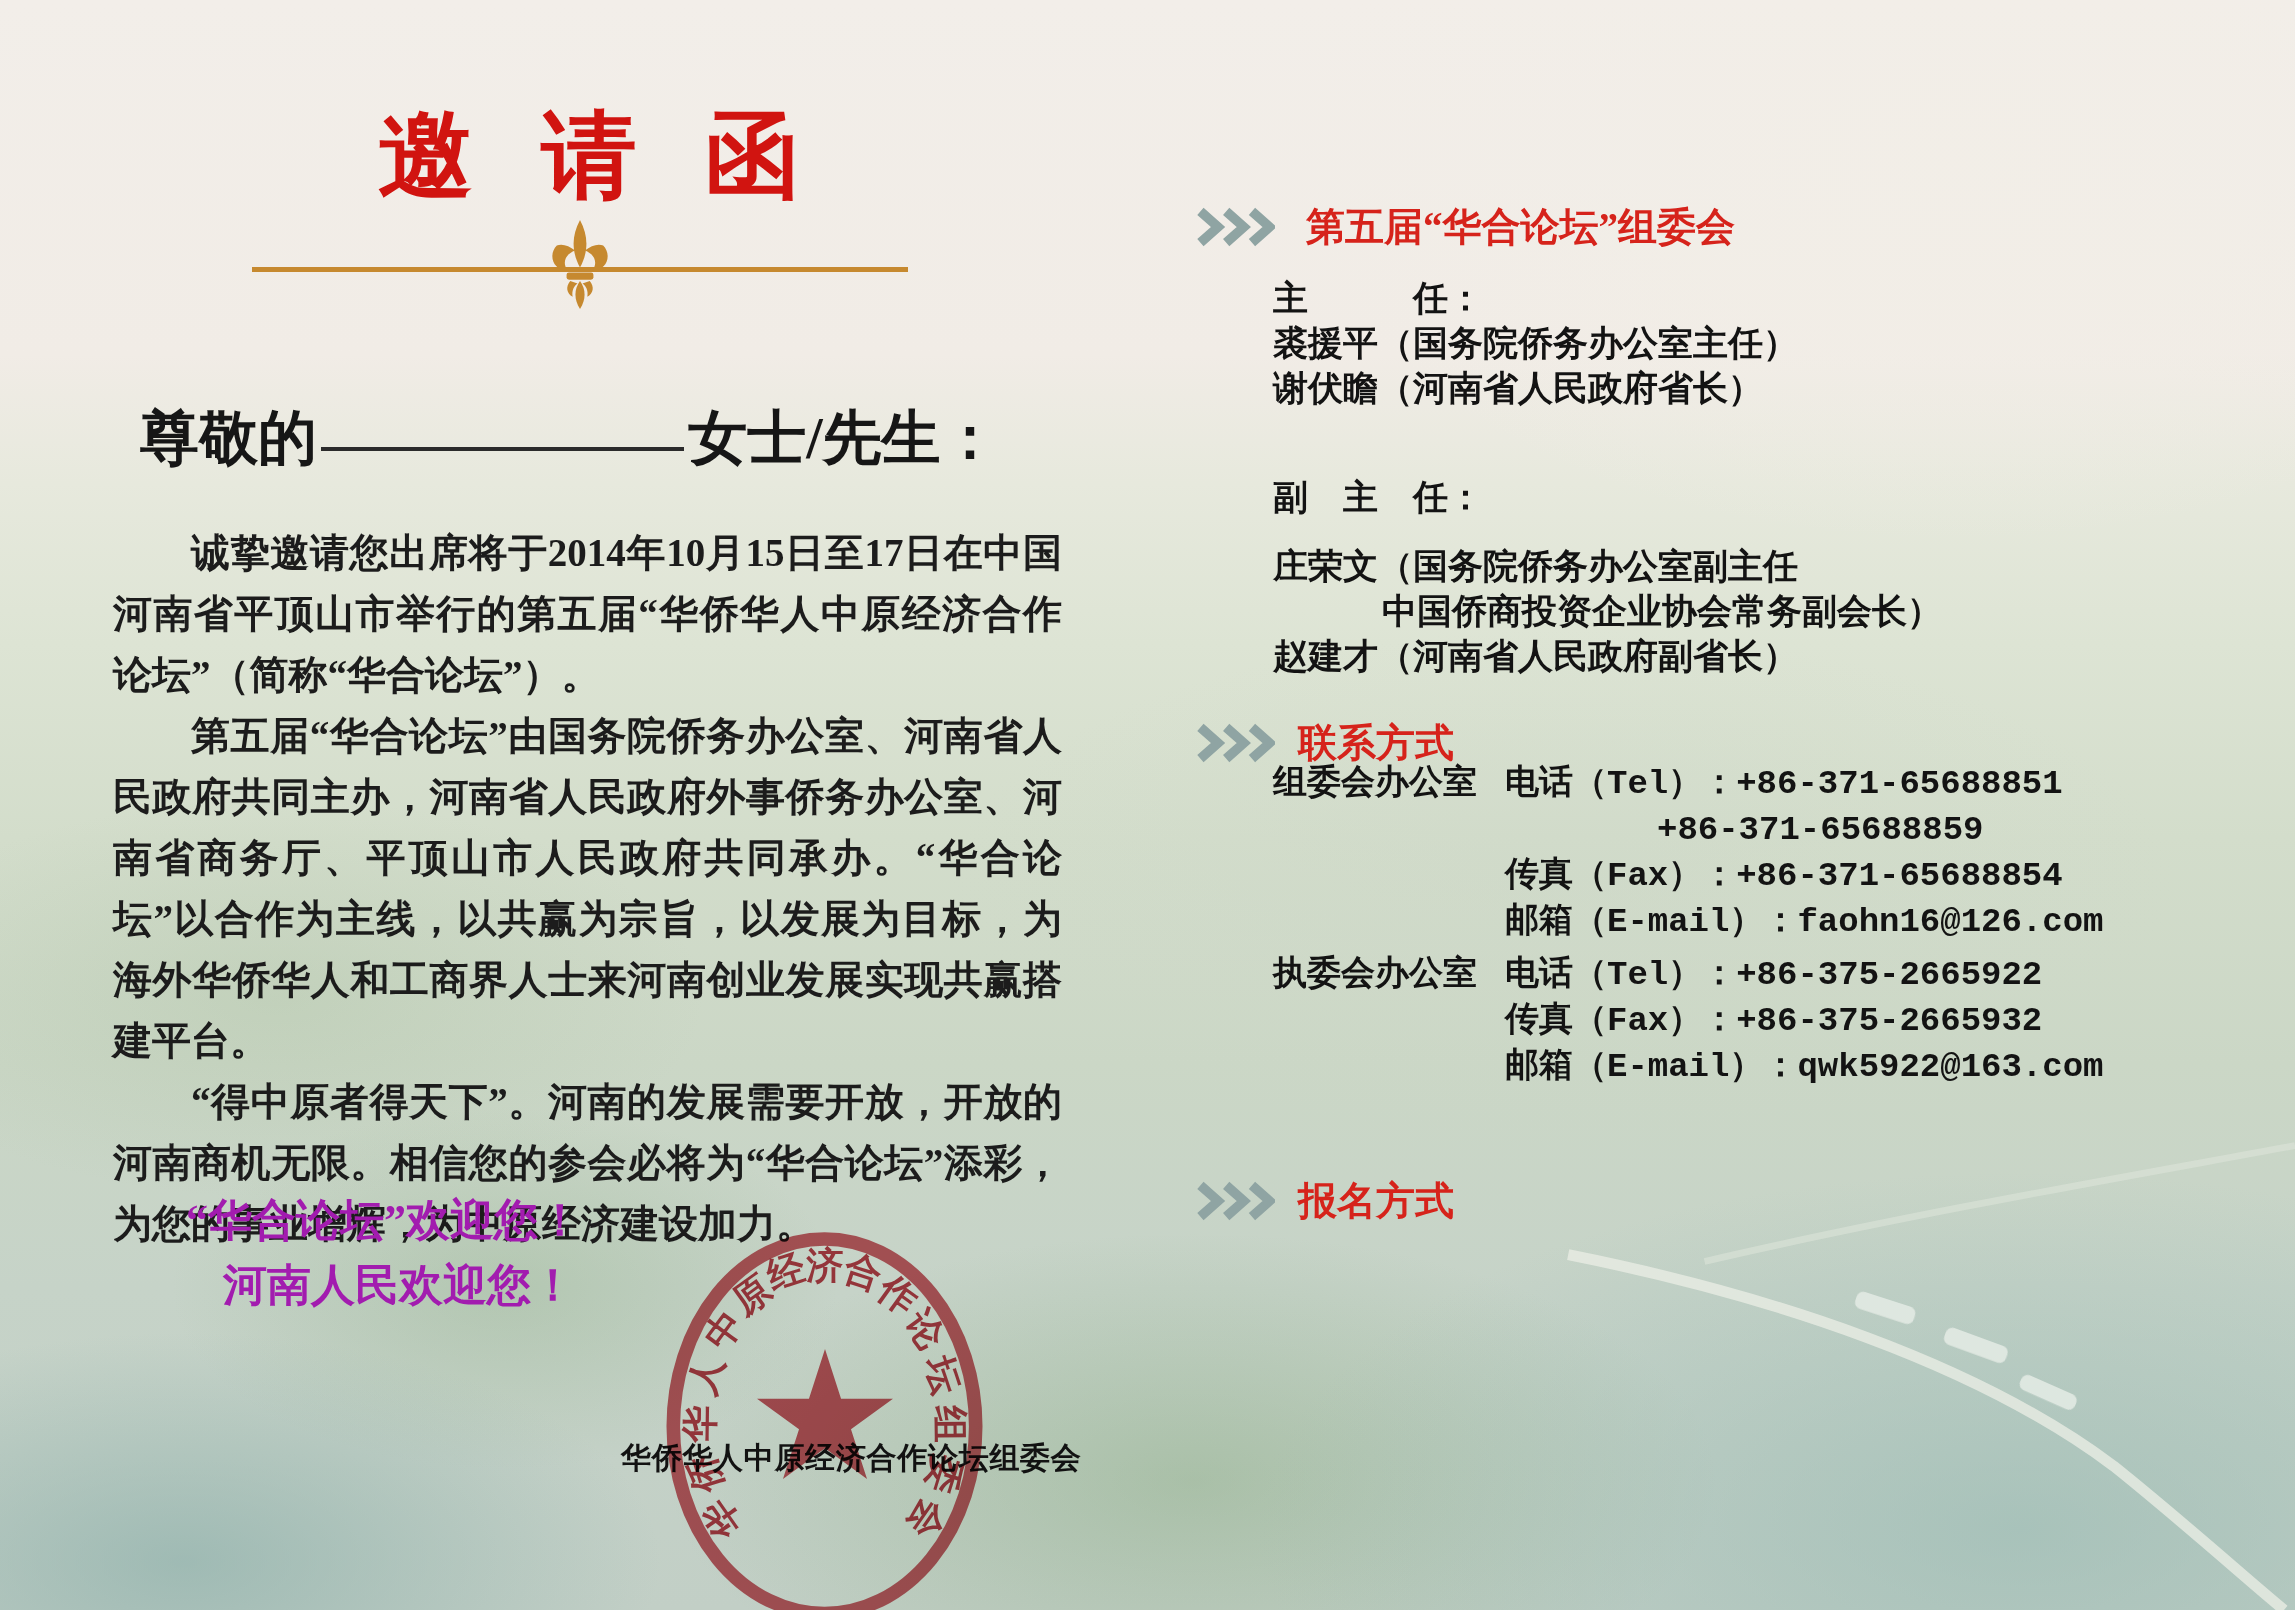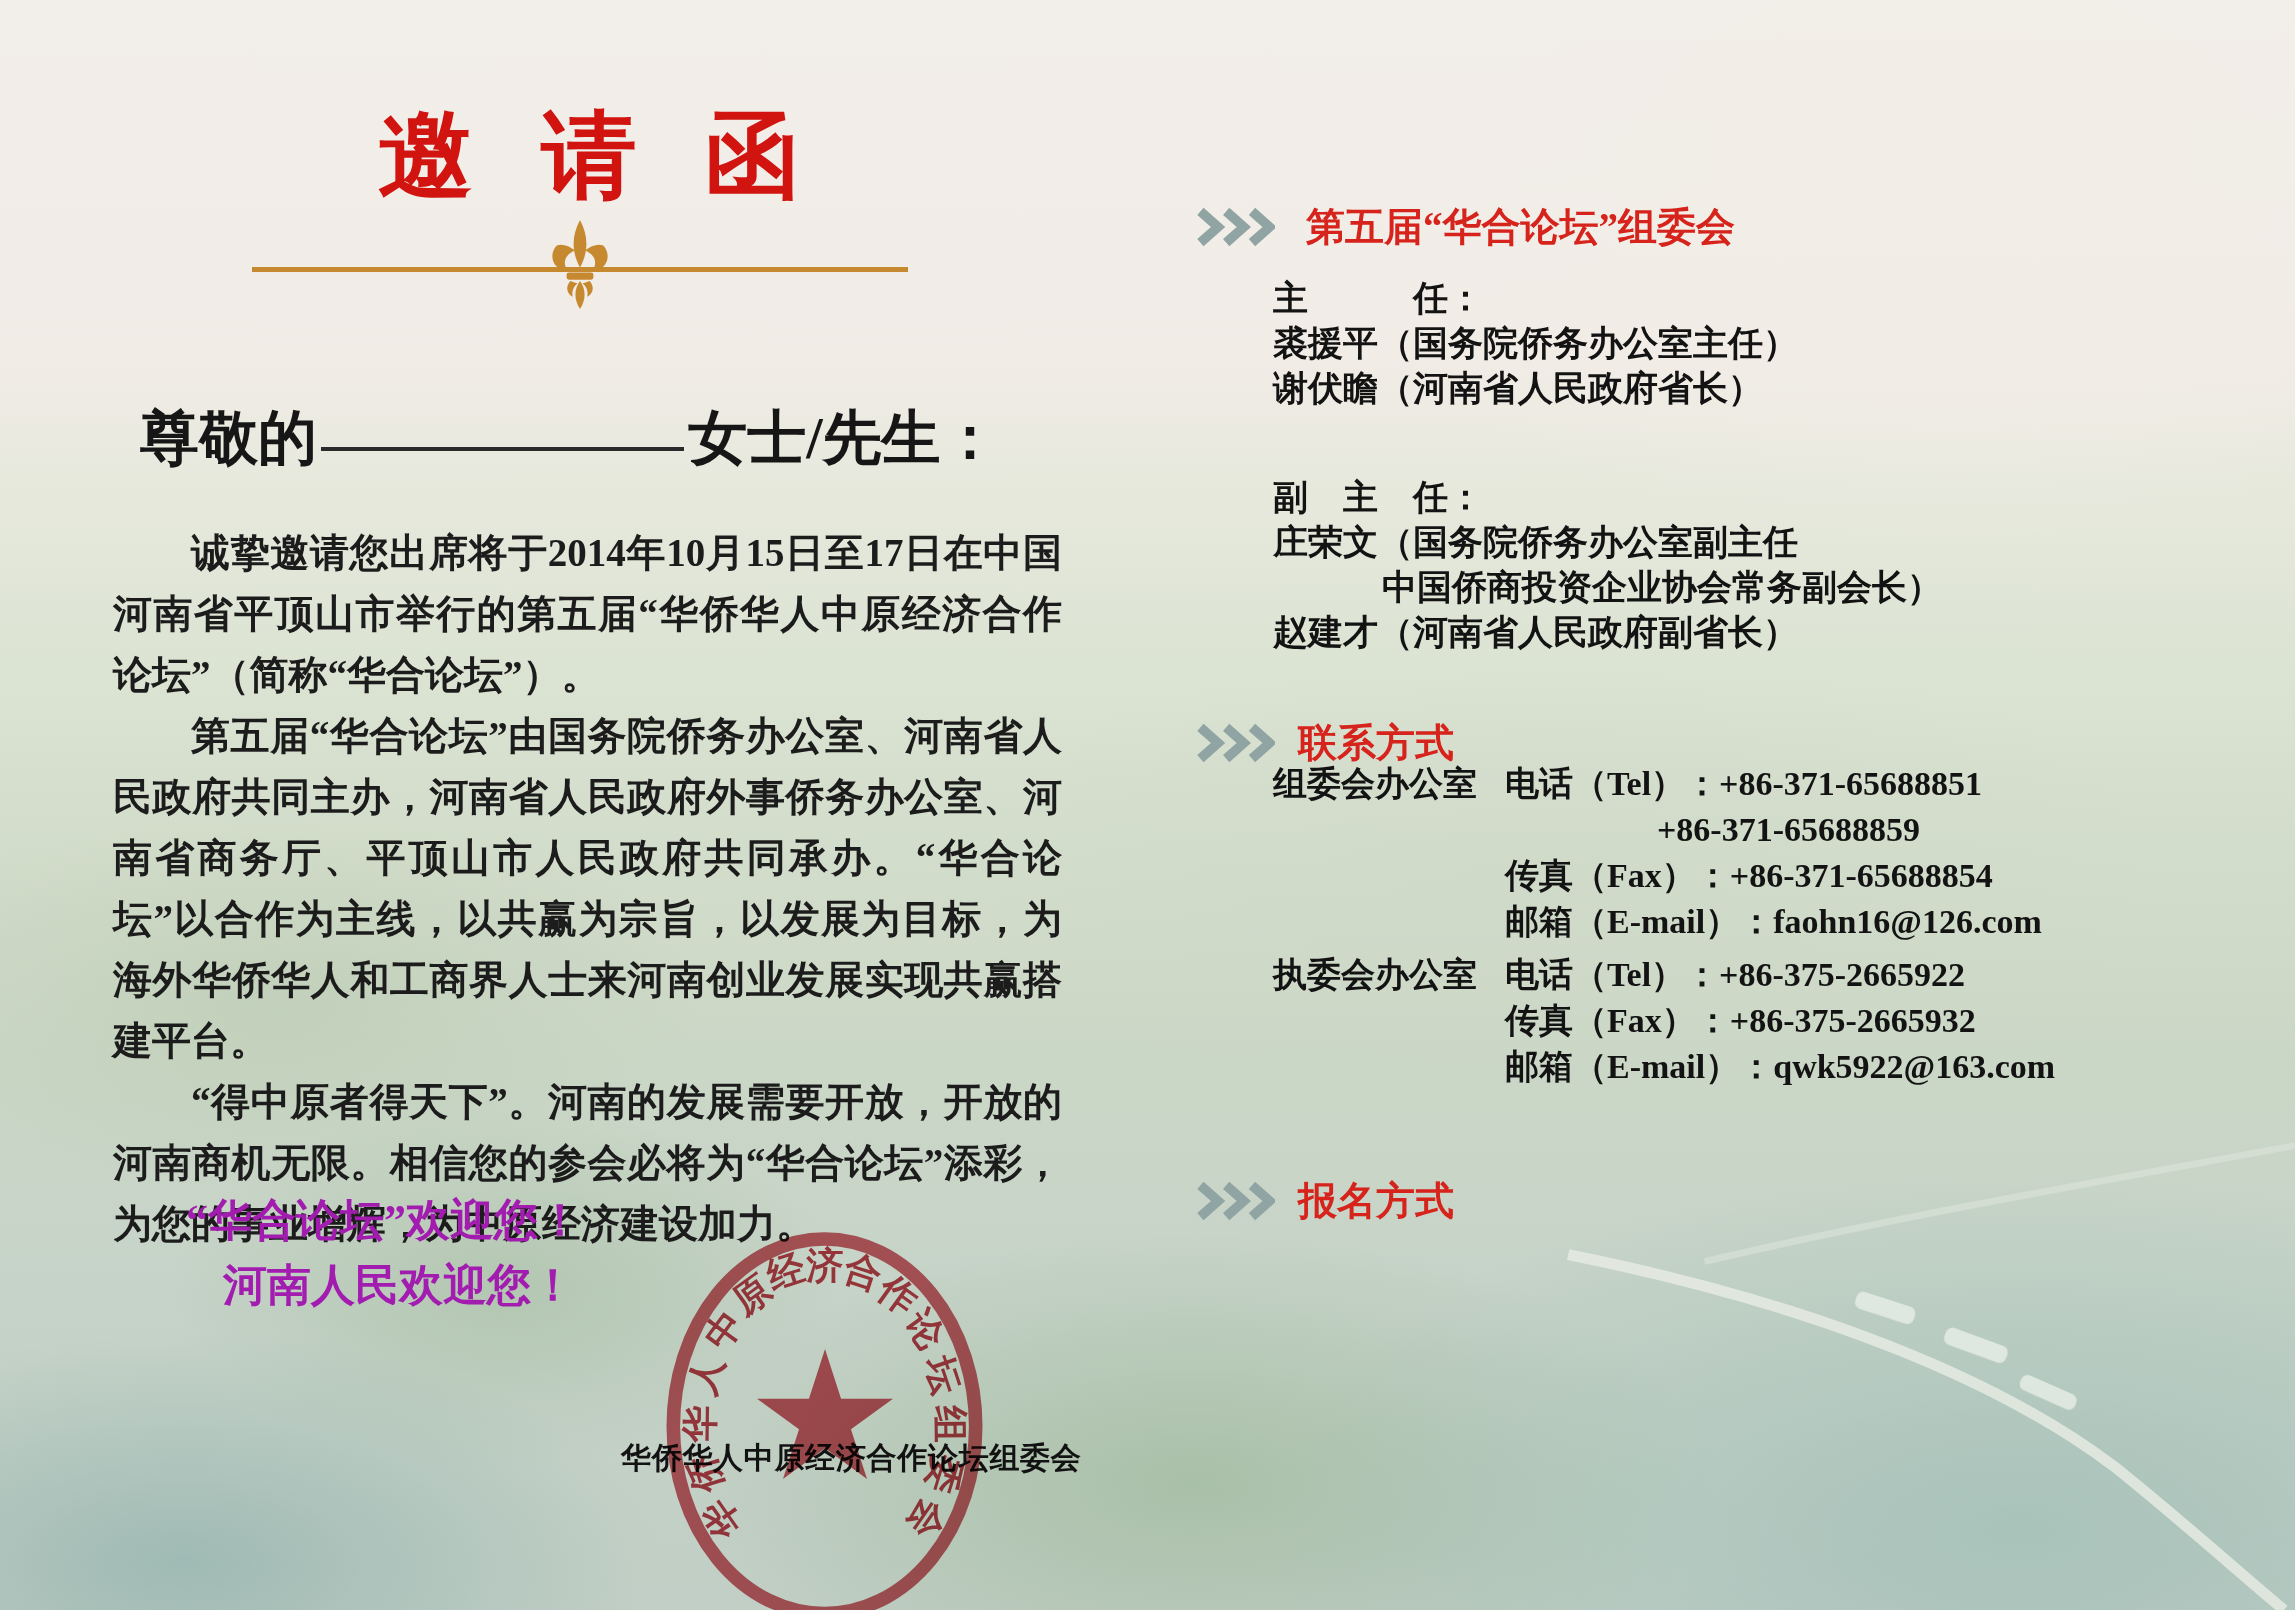--- a/index.html
+++ b/index.html
@@ -53,25 +53,25 @@
   .sec-head{position:absolute;display:flex;align-items:center;white-space:nowrap;}
   .sec-head .htxt{margin-left:23px;font-size:39px;font-weight:700;color:#d6231b;}
   .sh1{left:1195px;top:200px;gap:8px;}
   .sh2{left:1195px;top:716px;}
   .sh3{left:1195px;top:1174px;}
 
   .committee{position:absolute;left:1273px;top:276px;font-size:35px;line-height:45px;
     font-weight:700;color:#131313;white-space:nowrap;}
   .crow{display:flex;flex-direction:column;}
   .role{flex:0 0 auto;white-space:pre;}
-  .crow.vice{margin-top:64px;}
+  .crow.vice{margin-top:64px;gap:24px;}
   .members .m-indent{padding-left:109px;}
 
   .contact-body{position:absolute;left:1273px;top:761px;font-size:34px;line-height:46px;
-    font-weight:700;color:#131313;white-space:nowrap;}
+    font-weight:700;color:#131313;white-space:nowrap;font-family:Liberation Mono, monospace;}
   .office{display:flex;}
   .office + .office{margin-top:6.8px;}
   .office-name{flex:0 0 232px;}
   .cline.indent{padding-left:152px;}
 
   .reg-list{position:absolute;left:1273px;top:1221px;font-size:34px;line-height:58px;
     font-weight:700;color:#131313;white-space:nowrap;}
 </style>
 </head>
 <body>

